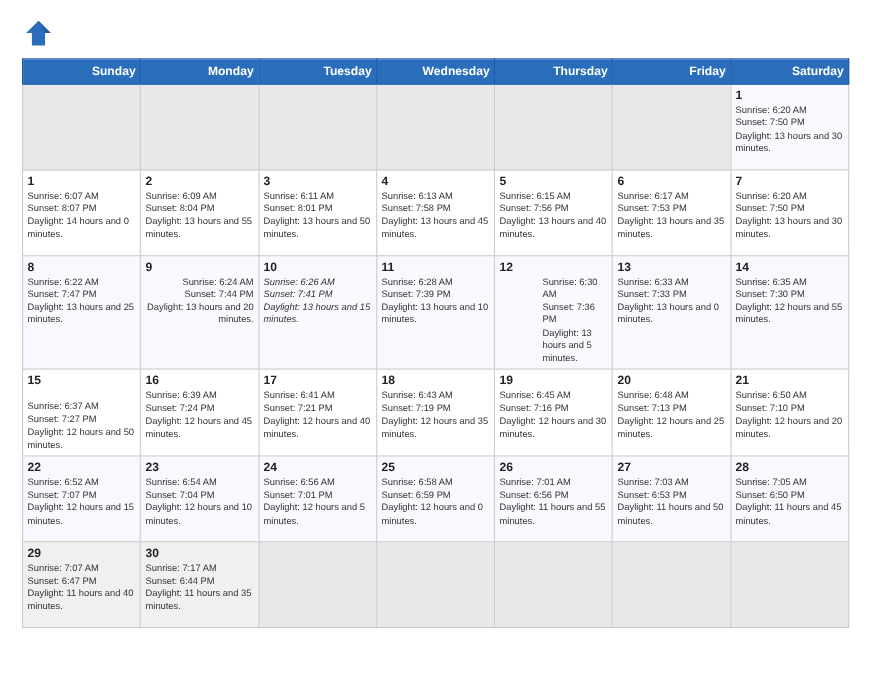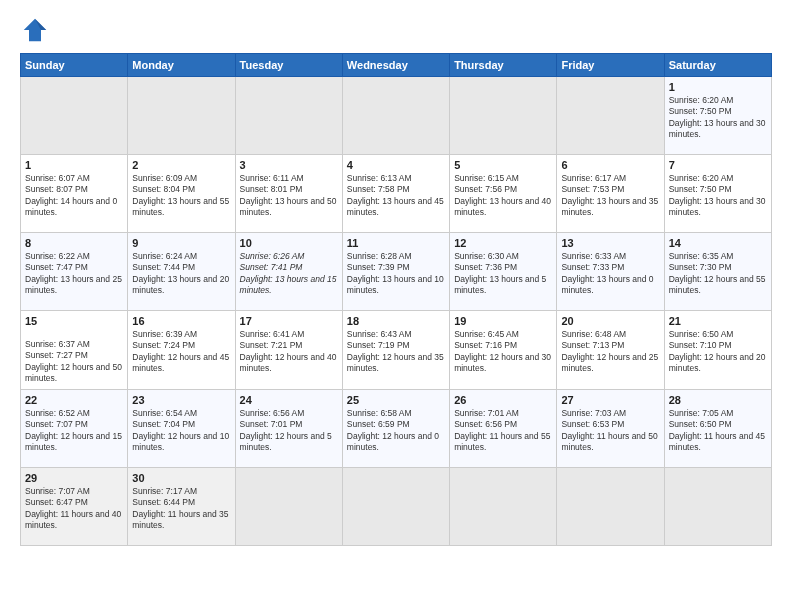--- a/index.html
+++ b/index.html
@@ -61,21 +61,21 @@
       width: 100%;
       border-collapse: collapse;
       table-layout: fixed;
     }
     thead tr th {
       background: #2a6ebb;
       color: #fff;
       font-size: 11px;
       font-weight: bold;
       padding: 5px 4px;
-      text-align: left;
+      text-align: right;
       border: 1px solid #1a5aaa;
     }
     tbody tr td {
       vertical-align: top;
       font-size: 9px;
       color: #222;
       padding: 4px 4px 4px 4px;
       border: 1px solid #ccc;
       height: 78px;
       background: #fff;
@@ -196,39 +196,39 @@
         </tr>
         <tr>
           <td>
             <span class="day-num">8</span>
             <div class="cell-text" style="white-space: pre-line;">Sunrise: 6:22 AM
 Sunset: 7:47 PM
 Daylight: 13 hours and 25 minutes.</div>
           </td>
           <td>
             <span class="day-num">9</span>
-            <div class="cell-text" style="white-space: pre-line;">Sunrise: 6:24 AM
+            <div class="cell-text" style="white-space: pre-line; text-align: right;">Sunrise: 6:24 AM
 Sunset: 7:44 PM
 Daylight: 13 hours and 20 minutes.</div>
           </td>
           <td>
             <span class="day-num">10</span>
             <div class="cell-text" style="white-space: pre-line; font-style: italic;">Sunrise: 6:26 AM
 Sunset: 7:41 PM
 Daylight: 13 hours and 15 minutes.</div>
           </td>
           <td>
             <span class="day-num">11</span>
             <div class="cell-text" style="white-space: pre-line;">Sunrise: 6:28 AM
 Sunset: 7:39 PM
 Daylight: 13 hours and 10 minutes.</div>
           </td>
           <td>
             <span class="day-num">12</span>
-            <div class="cell-text" style="white-space: pre-line;">Sunrise: 6:30 AM
+            <div class="cell-text" style="white-space: pre-line; margin-left: 39px;">Sunrise: 6:30 AM
 Sunset: 7:36 PM
 Daylight: 13 hours and 5 minutes.</div>
           </td>
           <td>
             <span class="day-num">13</span>
             <div class="cell-text" style="white-space: pre-line;">Sunrise: 6:33 AM
 Sunset: 7:33 PM
 Daylight: 13 hours and 0 minutes.</div>
           </td>
           <td>

